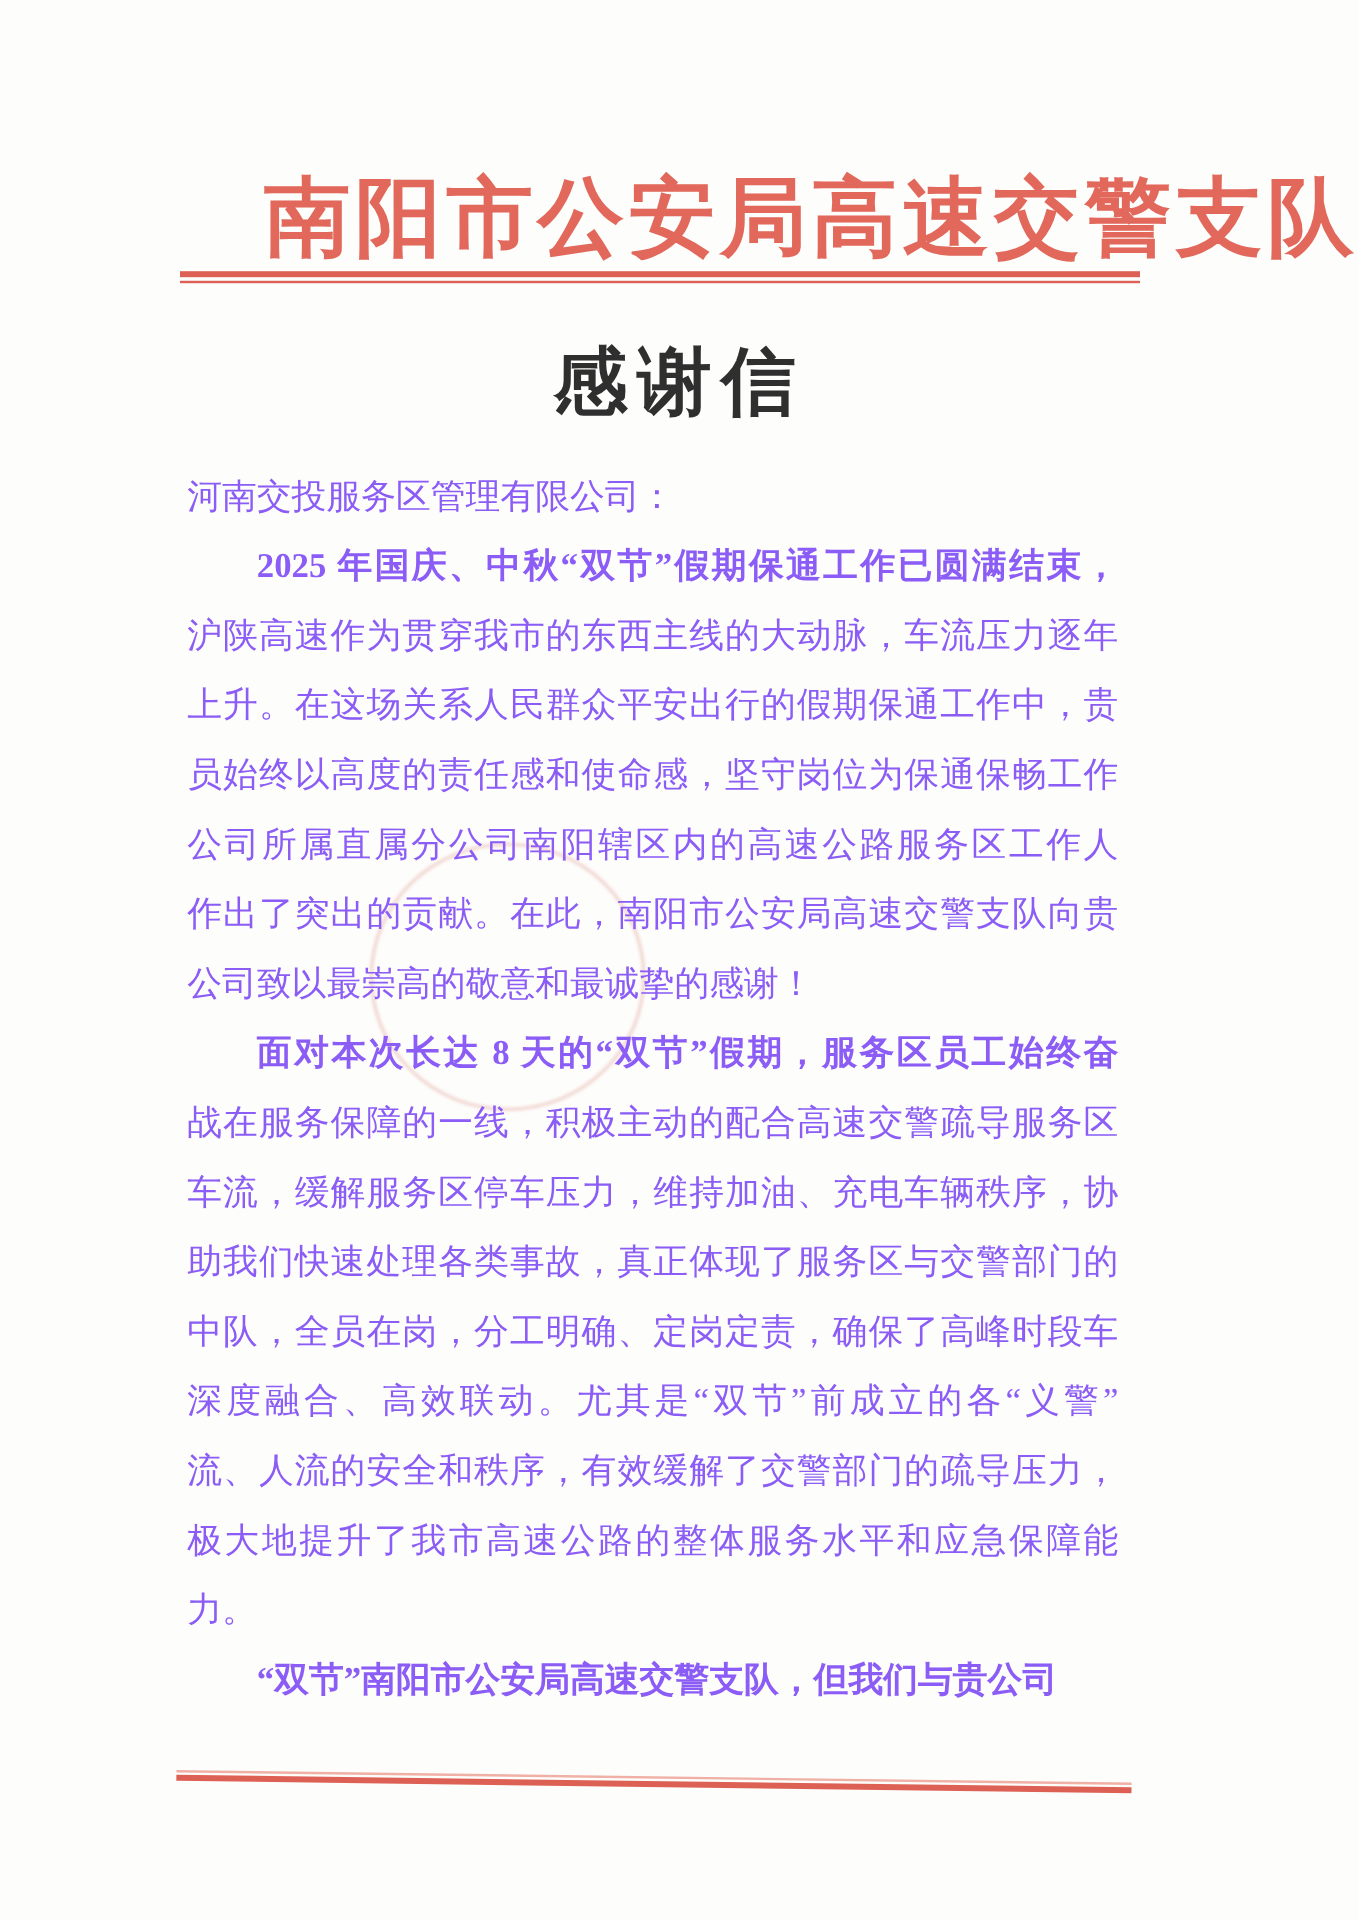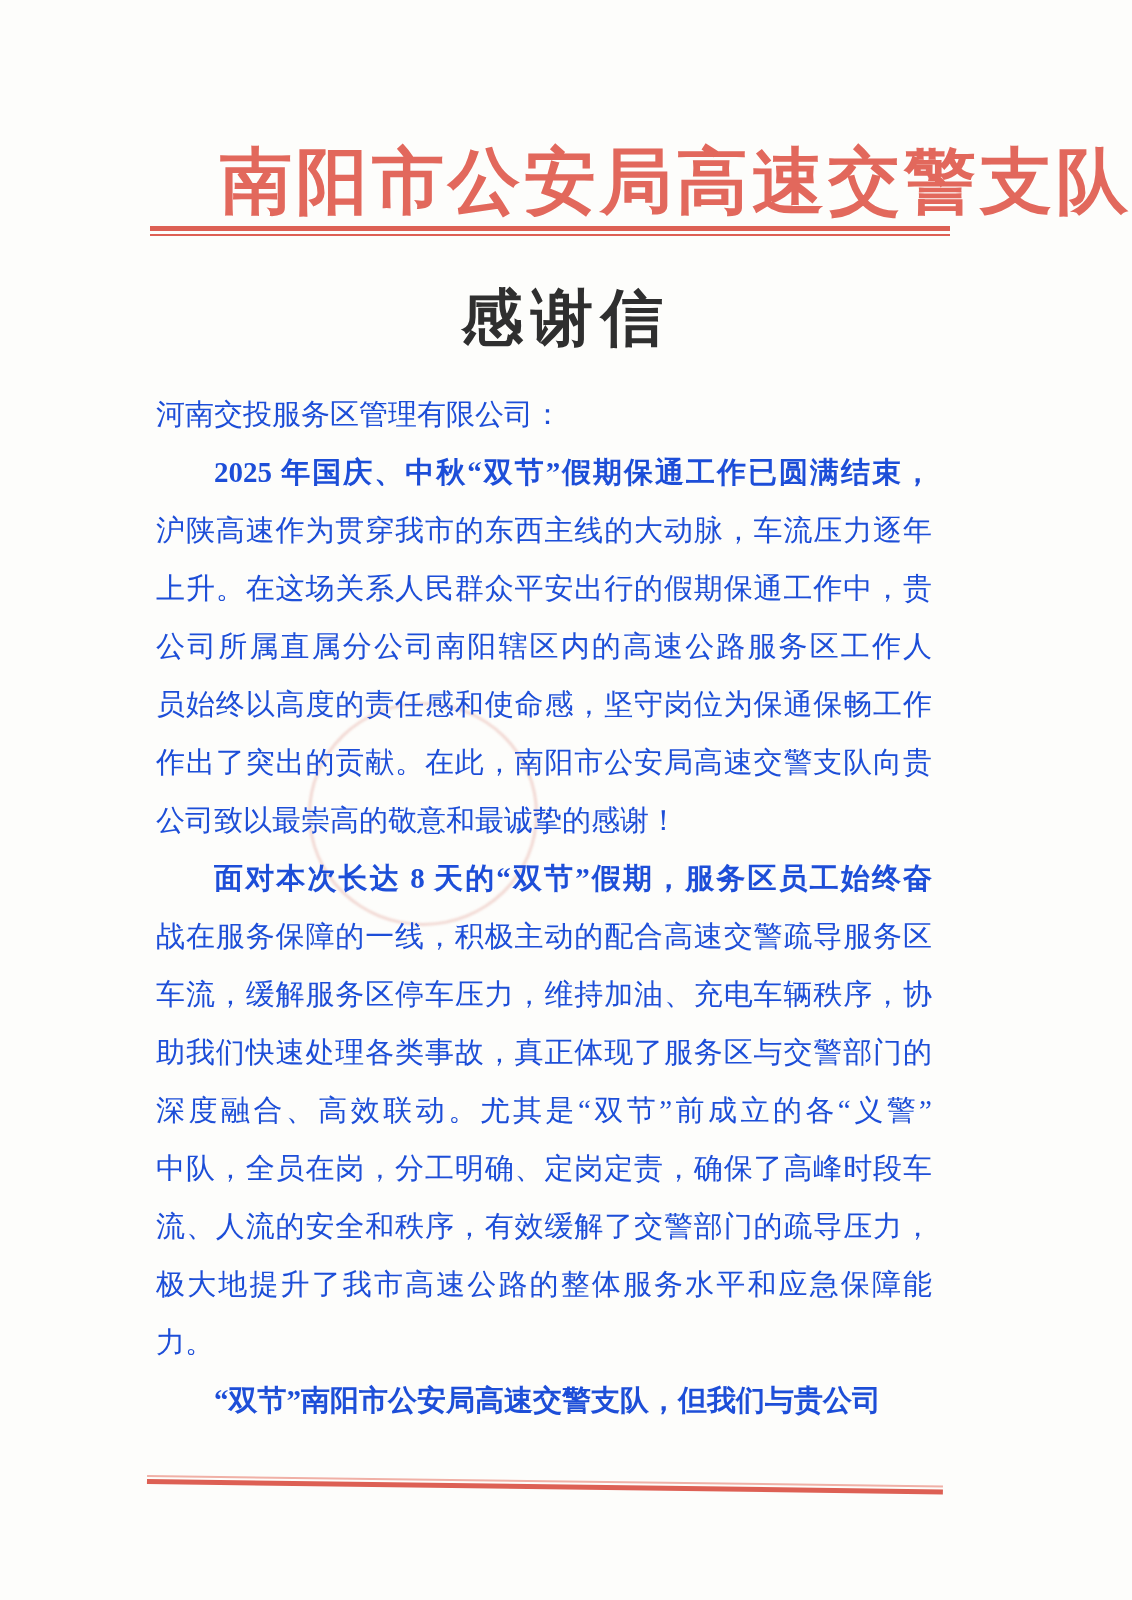--- a/index.html
+++ b/index.html
@@ -68,21 +68,21 @@
     pointer-events: none;
   }
 
   
   .body-block {
     position: absolute;
     left: 156px;
     top: 385px;
     width: 776px;
     font-size: 29px;
-    color: #1d4ed8;
+    color: #8b5cf6;
   }
   .line {
     height: 58px;
     line-height: 58px;
     overflow: hidden;
     white-space: nowrap;
   }
   .line.fill {
     text-align: justify;
     text-align-last: justify;
@@ -121,30 +121,30 @@
   <h1 class="doc-title">感谢信</h1>
 
   <div class="stamp-ghost"></div>
 
   <div class="body-block">
     <div class="salutation">河南交投服务区管理有限公司：</div>
     <div id="paragraphs">
         <div class="line indent fill">2025 年国庆、中秋“双节”假期保通工作已圆满结束，</div>
         <div class="line fill">沪陕高速作为贯穿我市的东西主线的大动脉，车流压力逐年</div>
         <div class="line fill">上升。在这场关系人民群众平安出行的假期保通工作中，贵</div>
+        <div class="line fill">员始终以高度的责任感和使命感，坚守岗位为保通保畅工作</div>
         <div class="line fill">公司所属直属分公司南阳辖区内的高速公路服务区工作人</div>
-        <div class="line fill">员始终以高度的责任感和使命感，坚守岗位为保通保畅工作</div>
         <div class="line fill">作出了突出的贡献。在此，南阳市公安局高速交警支队向贵</div>
         <div class="line">公司致以最崇高的敬意和最诚挚的感谢！</div>
         <div class="line indent fill">面对本次长达 8 天的“双节”假期，服务区员工始终奋</div>
         <div class="line fill">战在服务保障的一线，积极主动的配合高速交警疏导服务区</div>
         <div class="line fill">车流，缓解服务区停车压力，维持加油、充电车辆秩序，协</div>
         <div class="line fill">助我们快速处理各类事故，真正体现了服务区与交警部门的</div>
+        <div class="line fill">中队，全员在岗，分工明确、定岗定责，确保了高峰时段车</div>
         <div class="line fill">深度融合、高效联动。尤其是“双节”前成立的各“义警”</div>
-        <div class="line fill">中队，全员在岗，分工明确、定岗定责，确保了高峰时段车</div>
         <div class="line fill">流、人流的安全和秩序，有效缓解了交警部门的疏导压力，</div>
         <div class="line fill">极大地提升了我市高速公路的整体服务水平和应急保障能</div>
         <div class="line">力。</div>
         <div class="line indent">“双节”南阳市公安局高速交警支队，但我们与贵公司</div>
       </div>
   </div>
 
   <div class="foot-rule">
     <div class="thin"></div>
     <div class="thick"></div>

